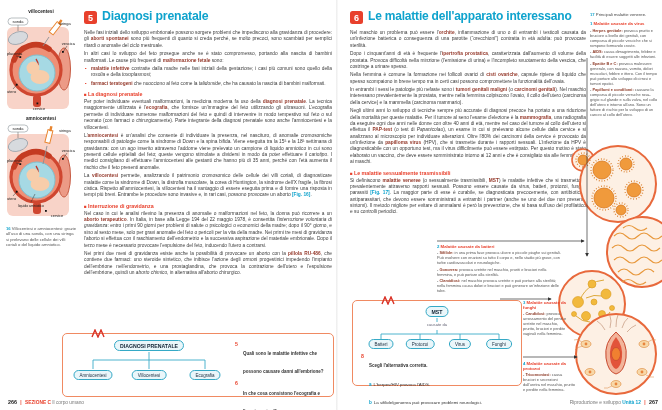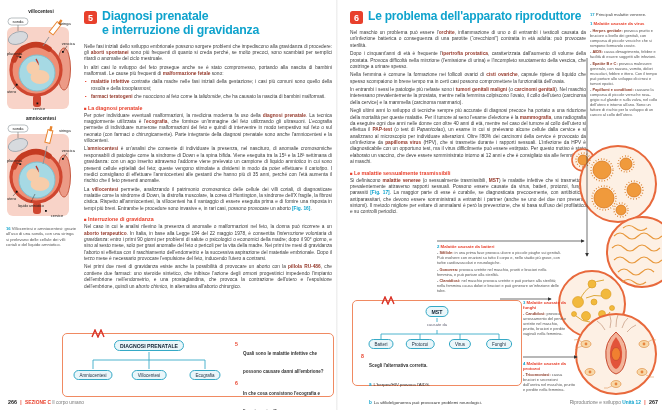--- a/index.html
+++ b/index.html
@@ -148,21 +148,21 @@
       <text class="lab" x="26" y="85" text-anchor="middle" style="font-size:3.5px">liquido amniotico</text>
       <rect x="40" y="88" width="1.8" height="1.8" fill="#111"></rect>
       <text class="lab" x="52" y="94.5" text-anchor="middle">cervice</text>
     </svg>
     <p class="fig-cap"><span class="capnum">16</span> <span>Villocentesi e amniocentesi: grazie all'uso di una sonda, con una siringa si prelevano delle cellule dei villi coriali o del liquido amniotico.</span></p>
   </aside>
 
   <section class="col-left">
     <div class="sec-head">
       <span class="secnum">5</span>
-      <h1 class="sec-title"><span>Diagnosi prenatale</span><br><span>e interruzione di gravidanza</span></h1>
+      <h1 class="sec-title"><span>Diagnosi prenatale</span><br></h1>
     </div>
     <p class="body"><span class="">Nelle fasi iniziali dello sviluppo embrionale possono sorgere problemi che impediscono alla gravidanza di procedere: gli </span><span class="kw">aborti spontanei</span><span class=""> sono più frequenti di quanto si creda perché, se molto precoci, sono scambiati per semplici ritardi o anomalie del ciclo mestruale.</span></p>
     <p class="body"><span class="">In altri casi lo sviluppo del feto prosegue anche se è stato compromesso, portando alla nascita di bambini malformati. Le cause più frequenti di </span><span class="kw">malformazione fetale</span><span class=""> sono:</span></p>
     <p class="body bull"><span class="kw">malattie infettive</span><span class=""> contratte dalla madre nelle fasi iniziali della gestazione; i casi più comuni sono quello della </span><span class="it">rosolia</span><span class=""> e della </span><span class="it">toxoplasmosi</span><span class="">;</span></p>
     <p class="body bull"><span class="kw">farmaci teratogeni</span><span class=""> che nuocciono al feto come la </span><span class="it">talidomide</span><span class="">, che ha causato la nascita di bambini malformati.</span></p>
     <h2 class="subhead">La diagnosi prenatale</h2>
     <p class="body"><span class="">Per poter individuare eventuali malformazioni, la medicina moderna fa uso della </span><span class="kw">diagnosi prenatale</span><span class="">. La tecnica maggiormente utilizzata è l'</span><span class="kw">ecografia</span><span class="">, che fornisce un'immagine del feto utilizzando gli ultrasuoni. L'ecografia permette di individuare numerose malformazioni del feto e quindi di intervenire in modo tempestivo sul feto o sul neonato (con farmaci o chirurgicamente). Parte integrante della diagnosi prenatale sono anche l'amniocentesi e la villocentesi.</span></p>
     <p class="body"><span class="">L'</span><span class="kw">amniocentesi</span><span class=""> è un'analisi che consente di individuare la presenza, nel nascituro, di anomalie cromosomiche responsabili di patologie come la sindrome di Down e la spina bifida. Viene eseguita tra la 15ª e la 18ª settimana di gravidanza: con un ago inserito attraverso l'addome viene prelevato un campione di liquido amniotico in cui sono presenti cellule epiteliali del feto; queste vengono stimolate a dividersi in modo da poter effettuare il </span><span class="it">cariotipo</span><span class="">. I medici consigliano di effettuare l'amniocentesi alle gestanti che hanno più di 35 anni, perché con l'età aumenta il rischio che il feto presenti anomalie.</span></p>
     <p class="body"><span class="">La </span><span class="kw">villocentesi</span><span class=""> permette, analizzando il patrimonio cromosomico delle cellule dei villi coriali, di diagnosticare malattie come la sindrome di Down, la distrofia muscolare, la corea di Huntington, la sindrome dell'X fragile, la fibrosi cistica. Rispetto all'amniocentesi, la villocentesi ha il vantaggio di essere eseguita prima e di fornire una risposta in tempi più brevi. Entrambe le procedure sono invasive e, in rari casi, possono provocare un aborto </span><span class="fr">[Fig. 16]</span><span class="">.</span></p>
     <h2 class="subhead">Interruzione di gravidanza</h2>
@@ -191,21 +191,21 @@
   <div class="footer fl">
     <span class="fpage">266</span>
     <span class="fsep">|</span>
     <span class="fsec">SEZIONE C</span>
     <span>Il corpo umano</span>
   </div>
 
   <section class="col-right">
     <div class="sec-head">
       <span class="secnum">6</span>
-      <h1 class="sec-title" style="white-space:nowrap;font-size:12px;">Le problema dell'apparato riproduttore</h1>
+      <h1 class="sec-title" style="white-space:nowrap;font-size:12px;">Le malattie dell'apparato interessano</h1>
     </div>
     <p class="body"><span class="">Nel maschio un problema può essere l'</span><span class="kw">orchite</span><span class="">, infiammazione di uno o di entrambi i testicoli causata da un'infezione batterica o conseguenza di una parotite (“orecchioni”) contratta in età adulta: può provocare sterilità.</span></p>
     <p class="body"><span class="">Dopo i cinquant'anni di età è frequente l'</span><span class="kw">ipertrofia prostatica</span><span class="">, caratterizzata dall'aumento di volume della prostata. Provoca difficoltà nella minzione (l'emissione di urina) e l'incompleto svuotamento della vescica, che costringe a urinare spesso.</span></p>
     <p class="body"><span class="">Nella femmina è comune la formazione nei follicoli ovarici di </span><span class="kw">cisti ovariche</span><span class="">, capsule ripiene di liquido che spesso scompaiono in breve tempo ma in certi casi possono compromettere la funzionalità dell'ovaia.</span></p>
     <p class="body"><span class="">In entrambi i sessi le patologie più nefaste sono i </span><span class="kw">tumori genitali maligni</span><span class=""> (o </span><span class="kw">carcinomi genitali</span><span class="">). Nel maschio interessano prevalentemente la prostata, mentre nella femmina colpiscono l'ovaio, il collo dell'utero (carcinoma della cervice) e la mammella (carcinoma mammario).</span></p>
     <p class="body"><span class="">Negli ultimi anni lo sviluppo di tecniche sempre più accurate di diagnosi precoce ha portato a una riduzione della mortalità per queste malattie. Per il tumore al seno l'esame d'elezione è la </span><span class="kw">mammografia</span><span class="">, una radiografia da eseguire ogni due anni nelle donne con oltre 40 anni di età, mentre nel caso del tumore al collo dell'utero si effettua il </span><span class="kw">PAP-test</span><span class=""> (o test di </span><span class="it">Papanicolau</span><span class="">), un esame in cui si prelevano alcune cellule dalla cervice e si analizzano al microscopio per individuare alterazioni. Oltre l'80% dei carcinomi della cervice è provocato da un'infezione da </span><span class="kw">papilloma virus</span><span class=""> (HPV), che si trasmette durante i rapporti sessuali. L'infezione da HPV è diagnosticabile con un opportuno test, ma il virus difficilmente può essere estirpato. Per questo motivo è stato elaborato un vaccino, che deve essere somministrato intorno ai 12 anni e che è consigliato sia alle femmine sia ai maschi.</span></p>
     <h2 class="subhead">Le malattie sessualmente trasmissibili</h2>
     <p class="body"><span class="">Si definiscono </span><span class="kw">malattie veneree</span><span class=""> (o sessualmente trasmissibili, </span><span class="kw">MST</span><span class="">) le malattie infettive che si trasmettono prevalentemente attraverso rapporti sessuali. Possono essere causate da virus, batteri, protozoi, funghi, parassiti </span><span class="fr">[Fig. 17]</span><span class="">. La maggior parte di esse è curabile, se diagnosticata precocemente, con antibiotici o antiparassitari, che devono essere somministrati a entrambi i partner (anche se uno dei due non presenta sintomi). Il metodo migliore per evitare di ammalarsi è però la prevenzione, che si basa sull'uso del profilattico e su controlli periodici.</span></p>
   </section>
 

